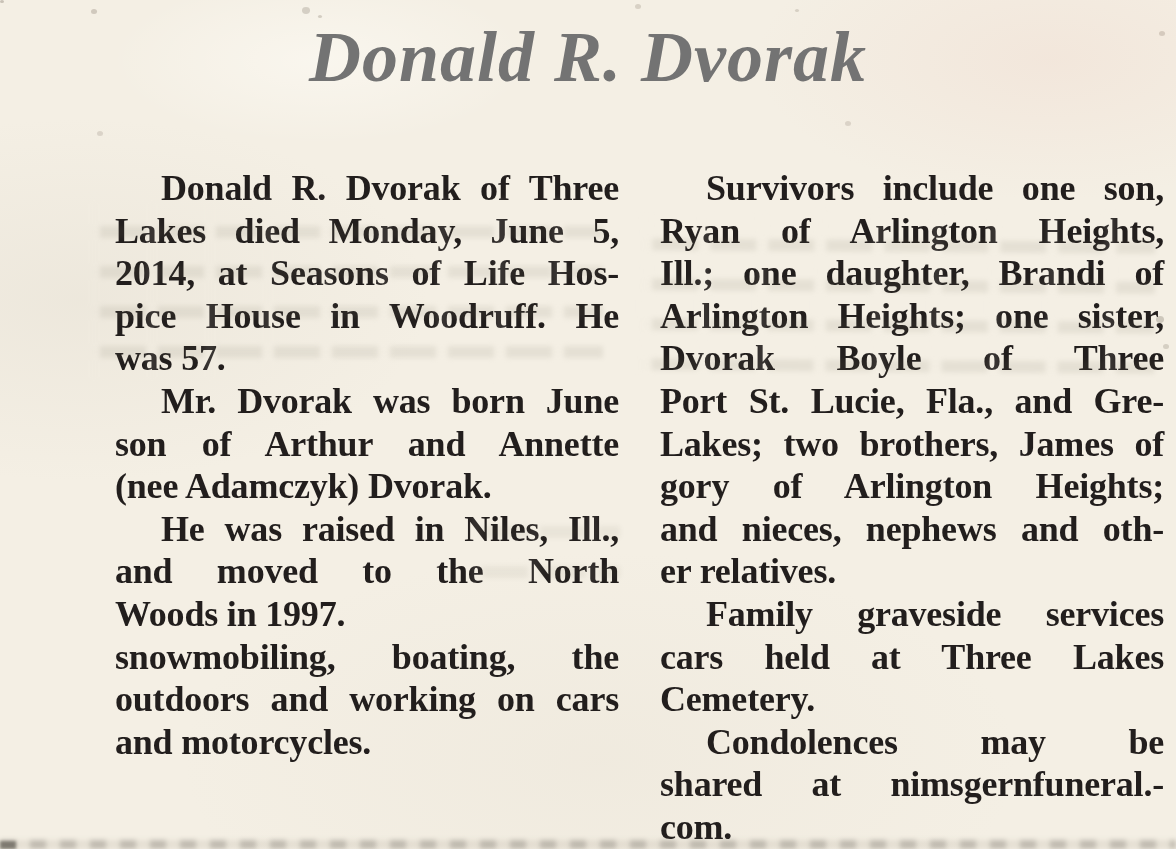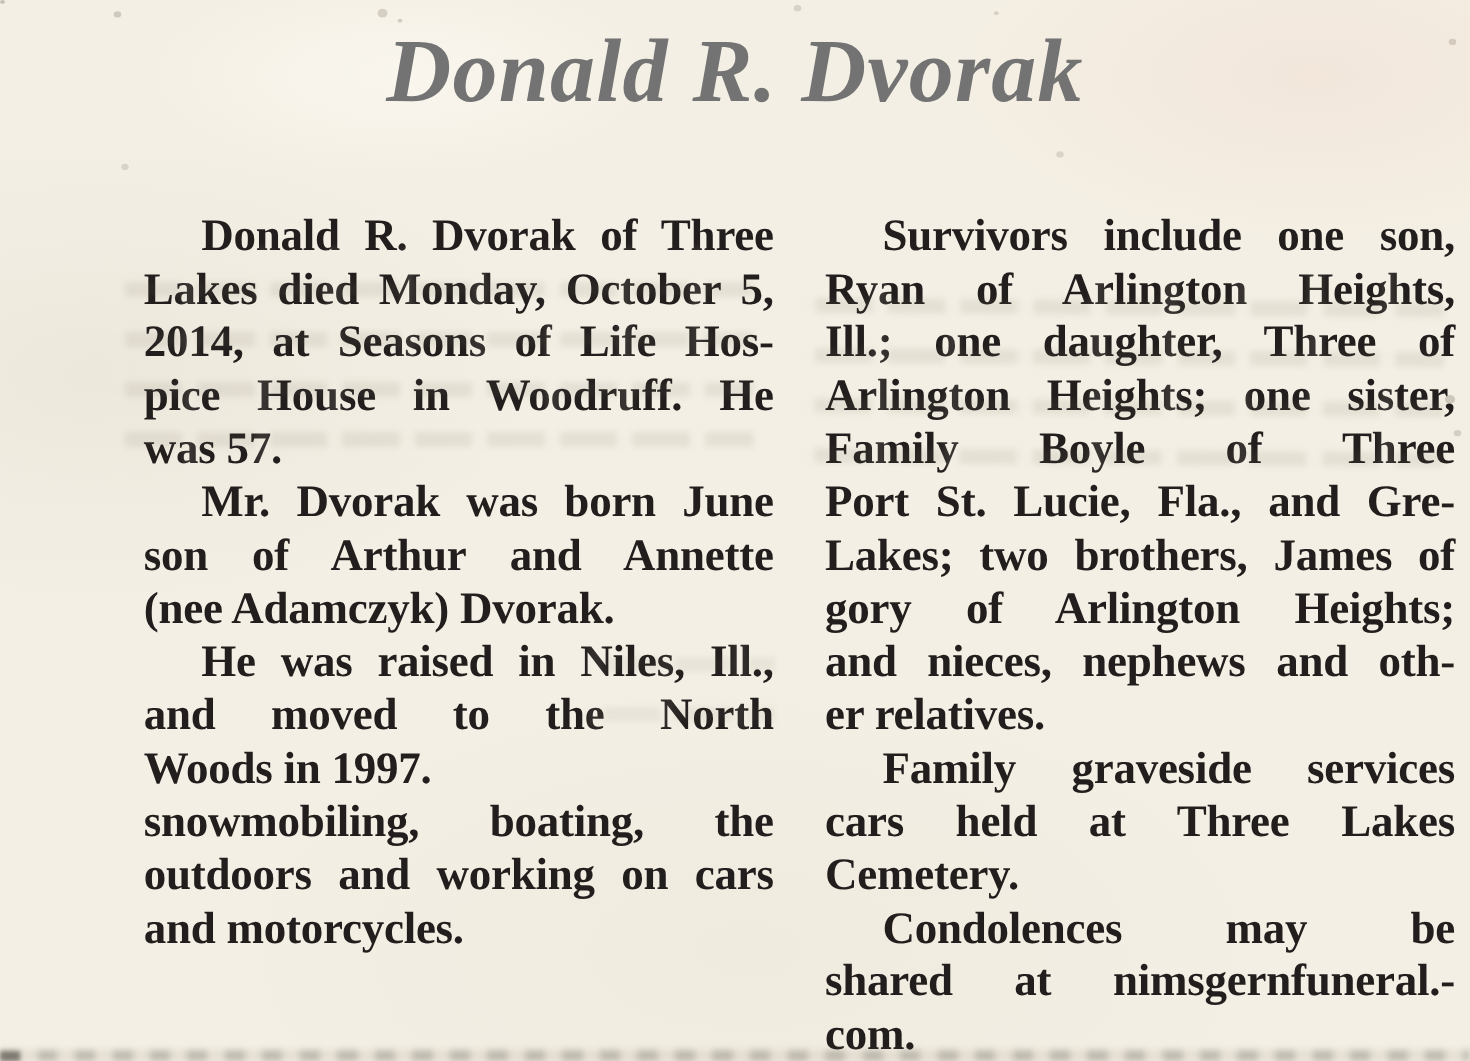--- a/index.html
+++ b/index.html
@@ -88,41 +88,41 @@
 </style>
 </head>
 <body>
 
 <div class="page">
 
   <h1 class="title">Donald R. Dvorak</h1>
 
   <div class="col col-left">
     <div class="ln ind">Donald R. Dvorak of Three</div>
-    <div class="ln">Lakes died Monday, October 5,</div>
+    <div class="ln">Lakes died Monday, June 5,</div>
     <div class="ln">2014, at Seasons of Life Hos-</div>
     <div class="ln">pice House in Woodruff. He</div>
     <div class="ln end">was 57.</div>
     <div class="ln ind">Mr. Dvorak was born June</div>
     <div class="ln">son of Arthur and Annette</div>
     <div class="ln end">(nee Adamczyk) Dvorak.</div>
     <div class="ln ind">He was raised in Niles, Ill.,</div>
     <div class="ln">and moved to the North</div>
     <div class="ln end">Woods in 1997.</div>
     <div class="ln">snowmobiling, boating, the</div>
     <div class="ln">outdoors and working on cars</div>
     <div class="ln end">and motorcycles.</div>
   </div>
 
   <div class="col col-right">
     <div class="ln ind">Survivors include one son,</div>
     <div class="ln">Ryan of Arlington Heights,</div>
-    <div class="ln">Ill.; one daughter, Three of</div>
+    <div class="ln">Ill.; one daughter, Brandi of</div>
     <div class="ln">Arlington Heights; one sister,</div>
-    <div class="ln">Family Boyle of Three</div>
+    <div class="ln">Dvorak Boyle of Three</div>
     <div class="ln">Port St. Lucie, Fla., and Gre-</div>
     <div class="ln">Lakes; two brothers, James of</div>
     <div class="ln">gory of Arlington Heights;</div>
     <div class="ln">and nieces, nephews and oth-</div>
     <div class="ln end">er relatives.</div>
     <div class="ln ind">Family graveside services</div>
     <div class="ln">cars held at Three Lakes</div>
     <div class="ln end">Cemetery.</div>
     <div class="ln ind">Condolences may be</div>
     <div class="ln">shared at nimsgernfuneral.-</div>

